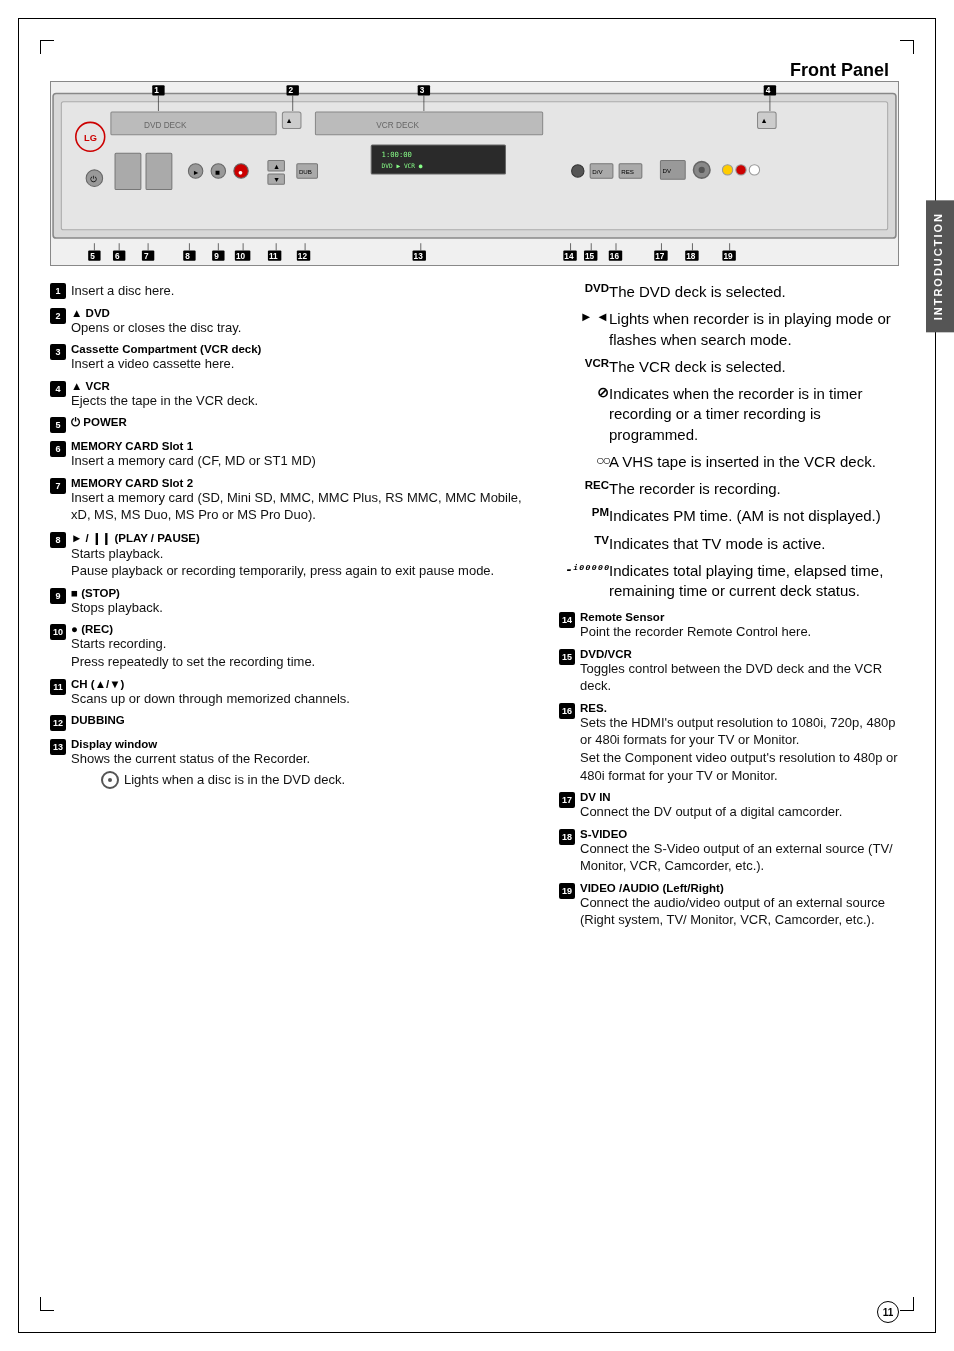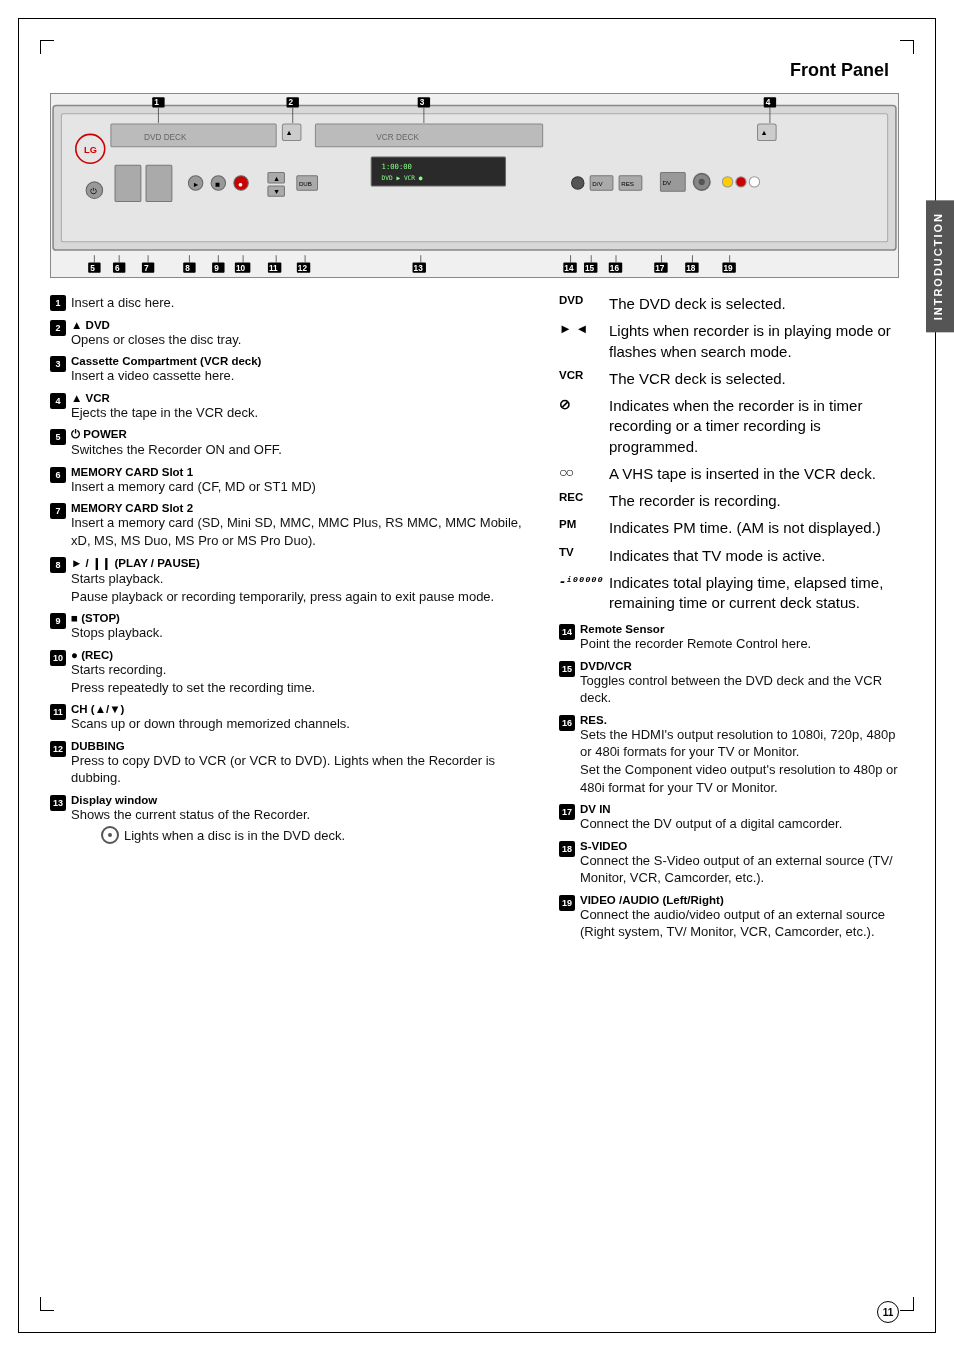--- a/index.html
+++ b/index.html
@@ -50,21 +50,20 @@
       left: 50px;
       right: 55px;
       bottom: 50px;
     }
 
     
     .page-title {
       text-align: right;
       font-size: 18px;
       font-weight: bold;
-      margin-bottom: 12px;
       padding-right: 10px;
     }
 
     
     .device-diagram {
       width: 100%;
       height: 185px;
       margin-bottom: 16px;
       position: relative;
       border: 1px solid #888;
@@ -131,20 +130,21 @@
       display: flex;
       margin-bottom: 7px;
       align-items: flex-start;
     }
 
     .indicator-label {
       font-weight: bold;
       font-size: 11.5px;
       min-width: 50px;
       flex-shrink: 0;
+      text-align: right;
     }
 
     .indicator-desc {
       font-size: 15px;
       line-height: 1.35;
     }
 
     
     .page-number {
       position: absolute;
@@ -368,21 +368,20 @@
         <div class="item-content">
           <div class="item-title">▲ VCR</div>
           <div class="item-desc">Ejects the tape in the VCR deck.</div>
         </div>
       </div>
 
       <div class="item-entry">
         <span class="item-num">5</span>
         <div class="item-content">
           <div class="item-title">⏻ POWER</div>
-          <div class="item-desc">Switches the Recorder ON and OFF.</div>
         </div>
       </div>
 
       <div class="item-entry">
         <span class="item-num">6</span>
         <div class="item-content">
           <div class="item-title">MEMORY CARD Slot 1</div>
           <div class="item-desc">Insert a memory card (CF, MD or ST1 MD)</div>
         </div>
       </div>
@@ -426,21 +425,20 @@
         <div class="item-content">
           <div class="item-title">CH (▲/▼)</div>
           <div class="item-desc">Scans up or down through memorized channels.</div>
         </div>
       </div>
 
       <div class="item-entry">
         <span class="item-num">12</span>
         <div class="item-content">
           <div class="item-title">DUBBING</div>
-          <div class="item-desc">Press to copy DVD to VCR (or VCR to DVD). Lights when the Recorder is dubbing.</div>
         </div>
       </div>
 
       <div class="item-entry">
         <span class="item-num">13</span>
         <div class="item-content">
           <div class="item-title">Display window</div>
           <div class="item-desc">Shows the current status of the Recorder.</div>
           <div class="item-desc sub-item" style="display:flex; align-items:center; gap:5px; margin-top:3px;">
             <span style="display:inline-block; width:18px; height:18px; border-radius:50%; border:2px solid #555; position:relative; flex-shrink:0;">

